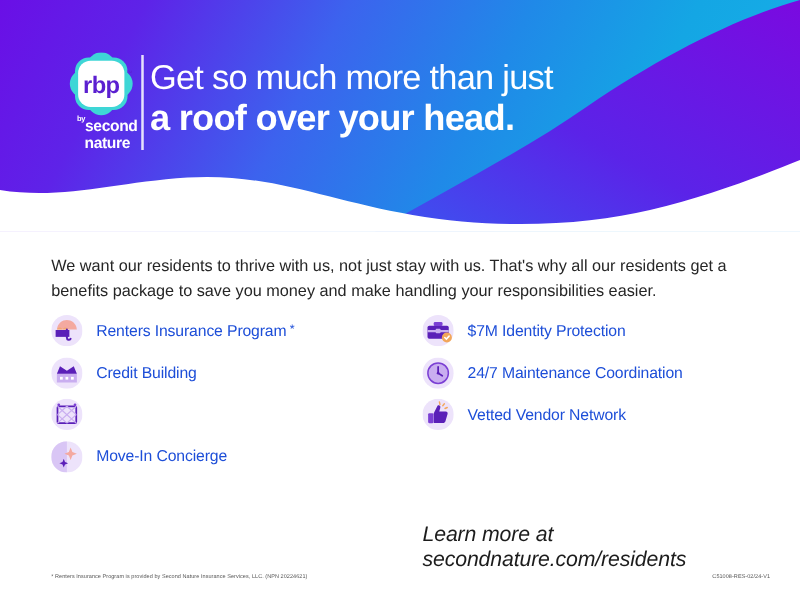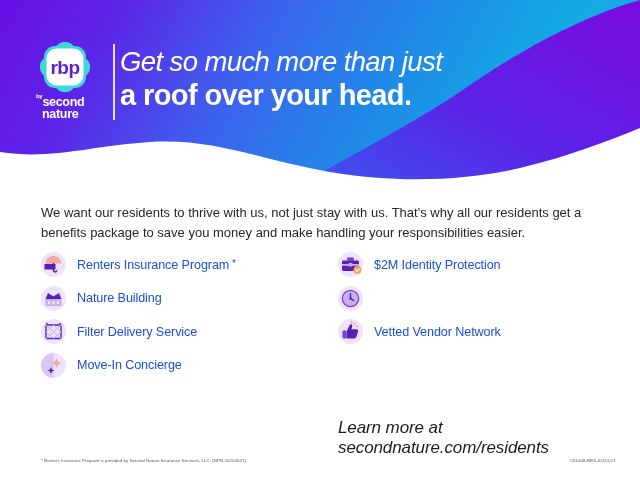--- a/index.html
+++ b/index.html
@@ -23,21 +23,21 @@
   .wave-purple{
     position:absolute; left:0; top:0; width:640px; height:185px;
   }
   .wave-white{
     position:absolute; left:0; top:0; width:640px; height:185px;
   }
 
   
   .logo-block{
     position:absolute; left:36px; top:42px; width:74px; height:78px;
-    display:flex; flex-direction:column; align-items:flex-start;
+    display:flex; flex-direction:column; align-items:flex-end;
   }
   .logo-mark{ position:relative; width:58px; height:52px; }
   .rosette{ position:absolute; left:0; top:0; }
   .logo-tm{
     position:absolute; right:4px; top:14px; color:#5B1FD0; font-size:5px;
   }
   .logo-sub{
     margin-top:3px; text-align:center; line-height:1.0;
     color:#ffffff; letter-spacing:-0.3px;
   }
@@ -51,21 +51,20 @@
   }
 
   
   .headline{
     position:absolute; left:120px; top:46px; width:470px;
     color:#ffffff;
   }
   .headline .l1{
     font-size:27.5px; font-weight:400; letter-spacing:-0.6px; line-height:1.18;
     display:block;
-    font-style:italic;
   }
   .headline .l2{
     font-size:29px; font-weight:800; letter-spacing:-0.6px; line-height:1.18;
     display:block;
   }
 
   
   .intro{
     position:absolute; left:41px; top:203px; width:556px;
     font-size:13px; line-height:1.55; color:#262626; font-weight:400;
@@ -172,31 +171,30 @@
       </div>
       <div class="item">
         <span class="ic"><svg width="25" height="25" viewBox="0 0 25 25">
             <circle cx="12.5" cy="12.5" r="12.5" fill="#EDE3FB"></circle>
             <rect x="4.5" y="13" width="16" height="7" fill="#C9AEF0"></rect>
             <path d="M4.5 13 L7 7 L12.5 10.5 L18 7 L20.5 13 Z" fill="#5A1FB8"></path>
             <rect x="7" y="15.5" width="2.2" height="2.2" fill="#fff"></rect>
             <rect x="11.4" y="15.5" width="2.2" height="2.2" fill="#fff"></rect>
             <rect x="15.8" y="15.5" width="2.2" height="2.2" fill="#fff"></rect>
           </svg></span>
-        <span class="lbl">Nature Building</span>
+        <span class="lbl">Credit Building</span>
       </div>
       <div class="item">
         <span class="ic"><svg width="25" height="25" viewBox="0 0 25 25">
             <circle cx="12.5" cy="12.5" r="12.5" fill="#EDE3FB"></circle>
             <rect x="5" y="6" width="15" height="13.5" rx="1" fill="none" stroke="#5A1FB8" stroke-width="1.4"></rect>
             <path d="M5 6 L20 19.5 M20 6 L5 19.5 M12.5 6 L20 12.7 M12.5 6 L5 12.7 M12.5 19.5 L20 12.7 M12.5 19.5 L5 12.7" stroke="#C9AEF0" stroke-width="1"></path>
             <circle cx="6" cy="4.8" r="1.1" fill="#7B3FD4"></circle>
             <circle cx="19" cy="4.8" r="1.1" fill="#7B3FD4"></circle>
           </svg></span>
-        <span class="lbl">Filter Delivery Service</span>
       </div>
       <div class="item">
         <span class="ic"><svg width="25" height="25" viewBox="0 0 25 25">
             <circle cx="12.5" cy="12.5" r="12.5" fill="#EDE3FB"></circle>
             <path d="M12.5 0 A12.5 12.5 0 0 0 12.5 25 Z" fill="#C9AEF0" opacity=".55"></path>
             <path d="M15.5 5 L16.9 8.6 L20.5 10 L16.9 11.4 L15.5 15 L14.1 11.4 L10.5 10 L14.1 8.6 Z" fill="#F4A9A0"></path>
             <path d="M10 14 L11 16.5 L13.5 17.5 L11 18.5 L10 21 L9 18.5 L6.5 17.5 L9 16.5 Z" fill="#5A1FB8"></path>
           </svg></span>
         <span class="lbl">Move-In Concierge</span>
       </div>
@@ -205,29 +203,30 @@
       <div class="item">
         <span class="ic"><svg width="25" height="25" viewBox="0 0 25 25">
             <circle cx="12.5" cy="12.5" r="12.5" fill="#EDE3FB"></circle>
             <rect x="4" y="8.5" width="17" height="10.5" rx="1.4" fill="#5A1FB8"></rect>
             <rect x="9" y="5.5" width="7" height="3.2" rx="1" fill="#7B3FD4"></rect>
             <rect x="4" y="12" width="17" height="1.8" fill="#C9AEF0"></rect>
             <rect x="10.6" y="11" width="3.8" height="3.6" rx=".6" fill="#C9AEF0"></rect>
             <circle cx="19.5" cy="18" r="4" fill="#F2A65A"></circle>
             <path d="M17.8 18 L19.1 19.3 L21.3 16.9" stroke="#fff" stroke-width="1.2" fill="none" stroke-linecap="round"></path>
           </svg></span>
-        <span class="lbl">$2M Identity Protection</span>
+        <span class="lbl">$7M Identity Protection</span>
       </div>
       <div class="item">
         <span class="ic"><svg width="25" height="25" viewBox="0 0 25 25">
             <circle cx="12.5" cy="12.5" r="12.5" fill="#EDE3FB"></circle>
             <circle cx="12.5" cy="12.5" r="8.2" fill="#C9AEF0" stroke="#7B3FD4" stroke-width="1.2"></circle>
             <path d="M12.5 7.5 L12.5 12.5 L15.8 14.6" stroke="#5A1FB8" stroke-width="1.4" fill="none" stroke-linecap="round"></path>
             <circle cx="12.5" cy="12.5" r="1.1" fill="#5A1FB8"></circle>
           </svg></span>
+        <span class="lbl">24/7 Maintenance Coordination</span>
       </div>
       <div class="item">
         <span class="ic"><svg width="25" height="25" viewBox="0 0 25 25">
             <circle cx="12.5" cy="12.5" r="12.5" fill="#EDE3FB"></circle>
             <path d="M9 11.5 L12 5.5 C13.8 4.8 14.6 6 14.2 7.4 L13.4 10.2 L18.5 10.2 C19.8 10.2 20.4 11.2 20 12.4 L18.4 17.8 C18.1 18.9 17.3 19.4 16.3 19.4 L9 19.4 Z" fill="#5A1FB8"></path>
             <rect x="4.5" y="11.5" width="4.3" height="8" rx=".9" fill="#7B3FD4"></rect>
             <path d="M13.5 2.5 L14 4.6 M17.5 4 L16.2 5.6 M19.8 7 L18 7.8" stroke="#F2A65A" stroke-width="1.1" stroke-linecap="round"></path>
           </svg></span>
         <span class="lbl">Vetted Vendor Network</span>
       </div>

